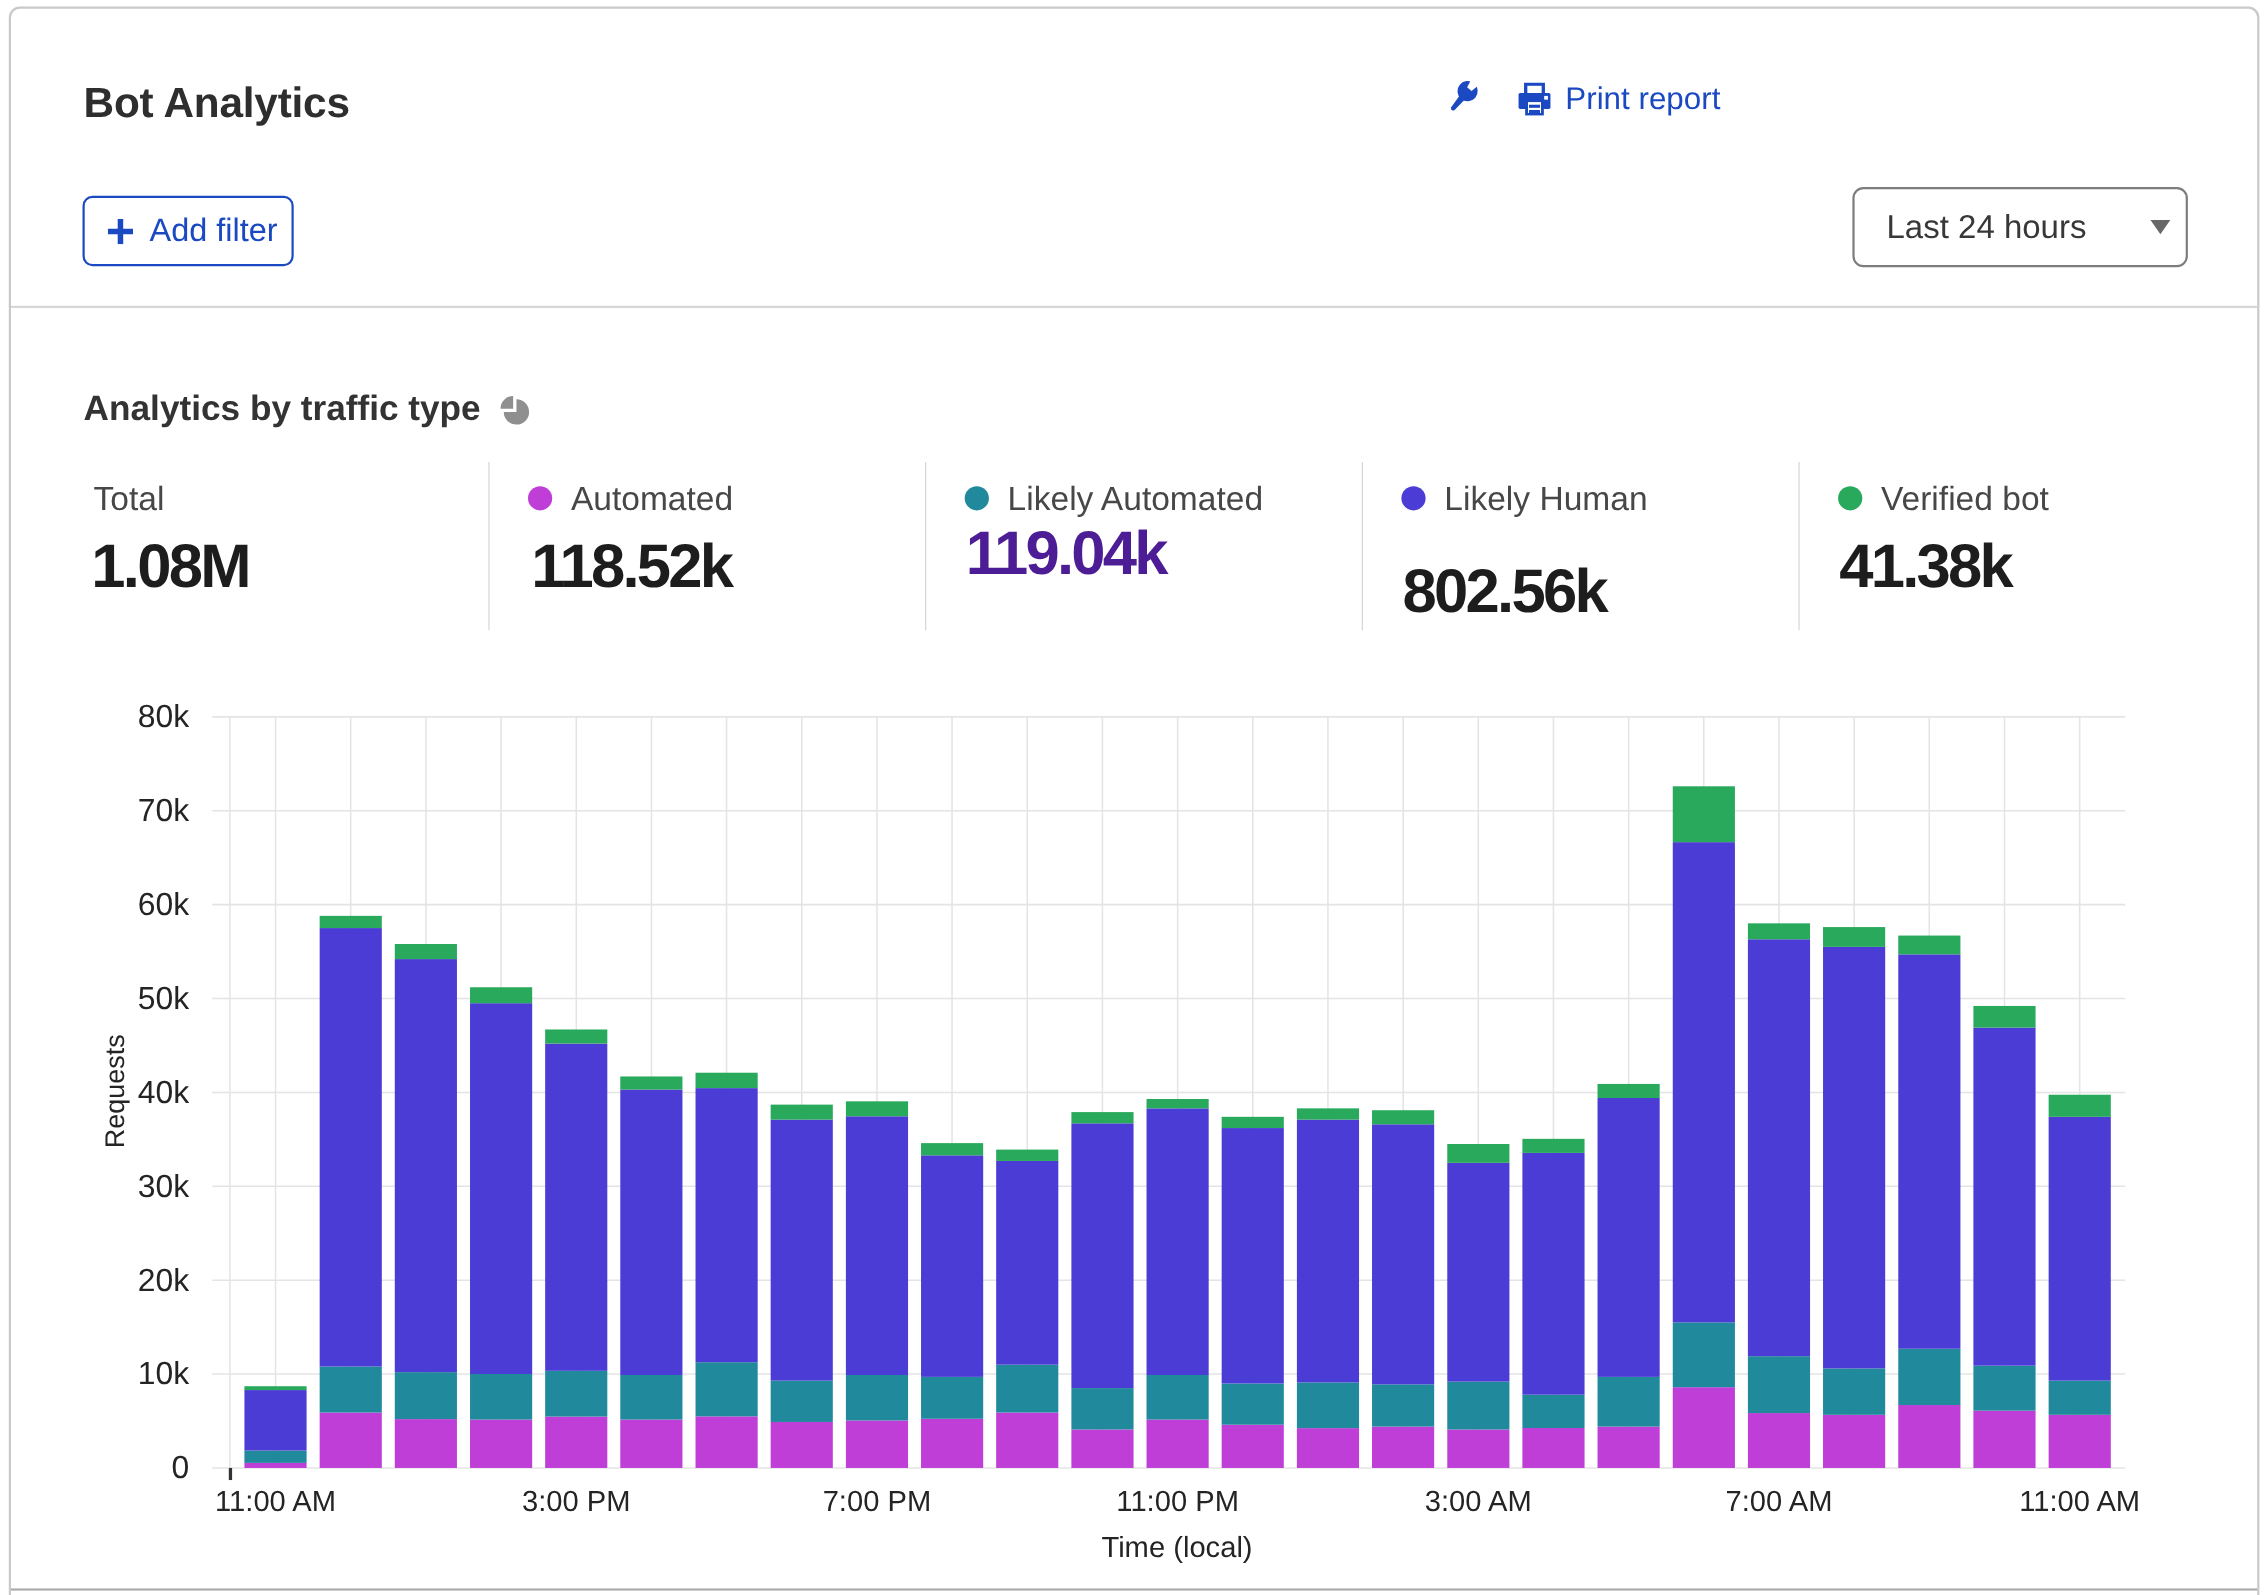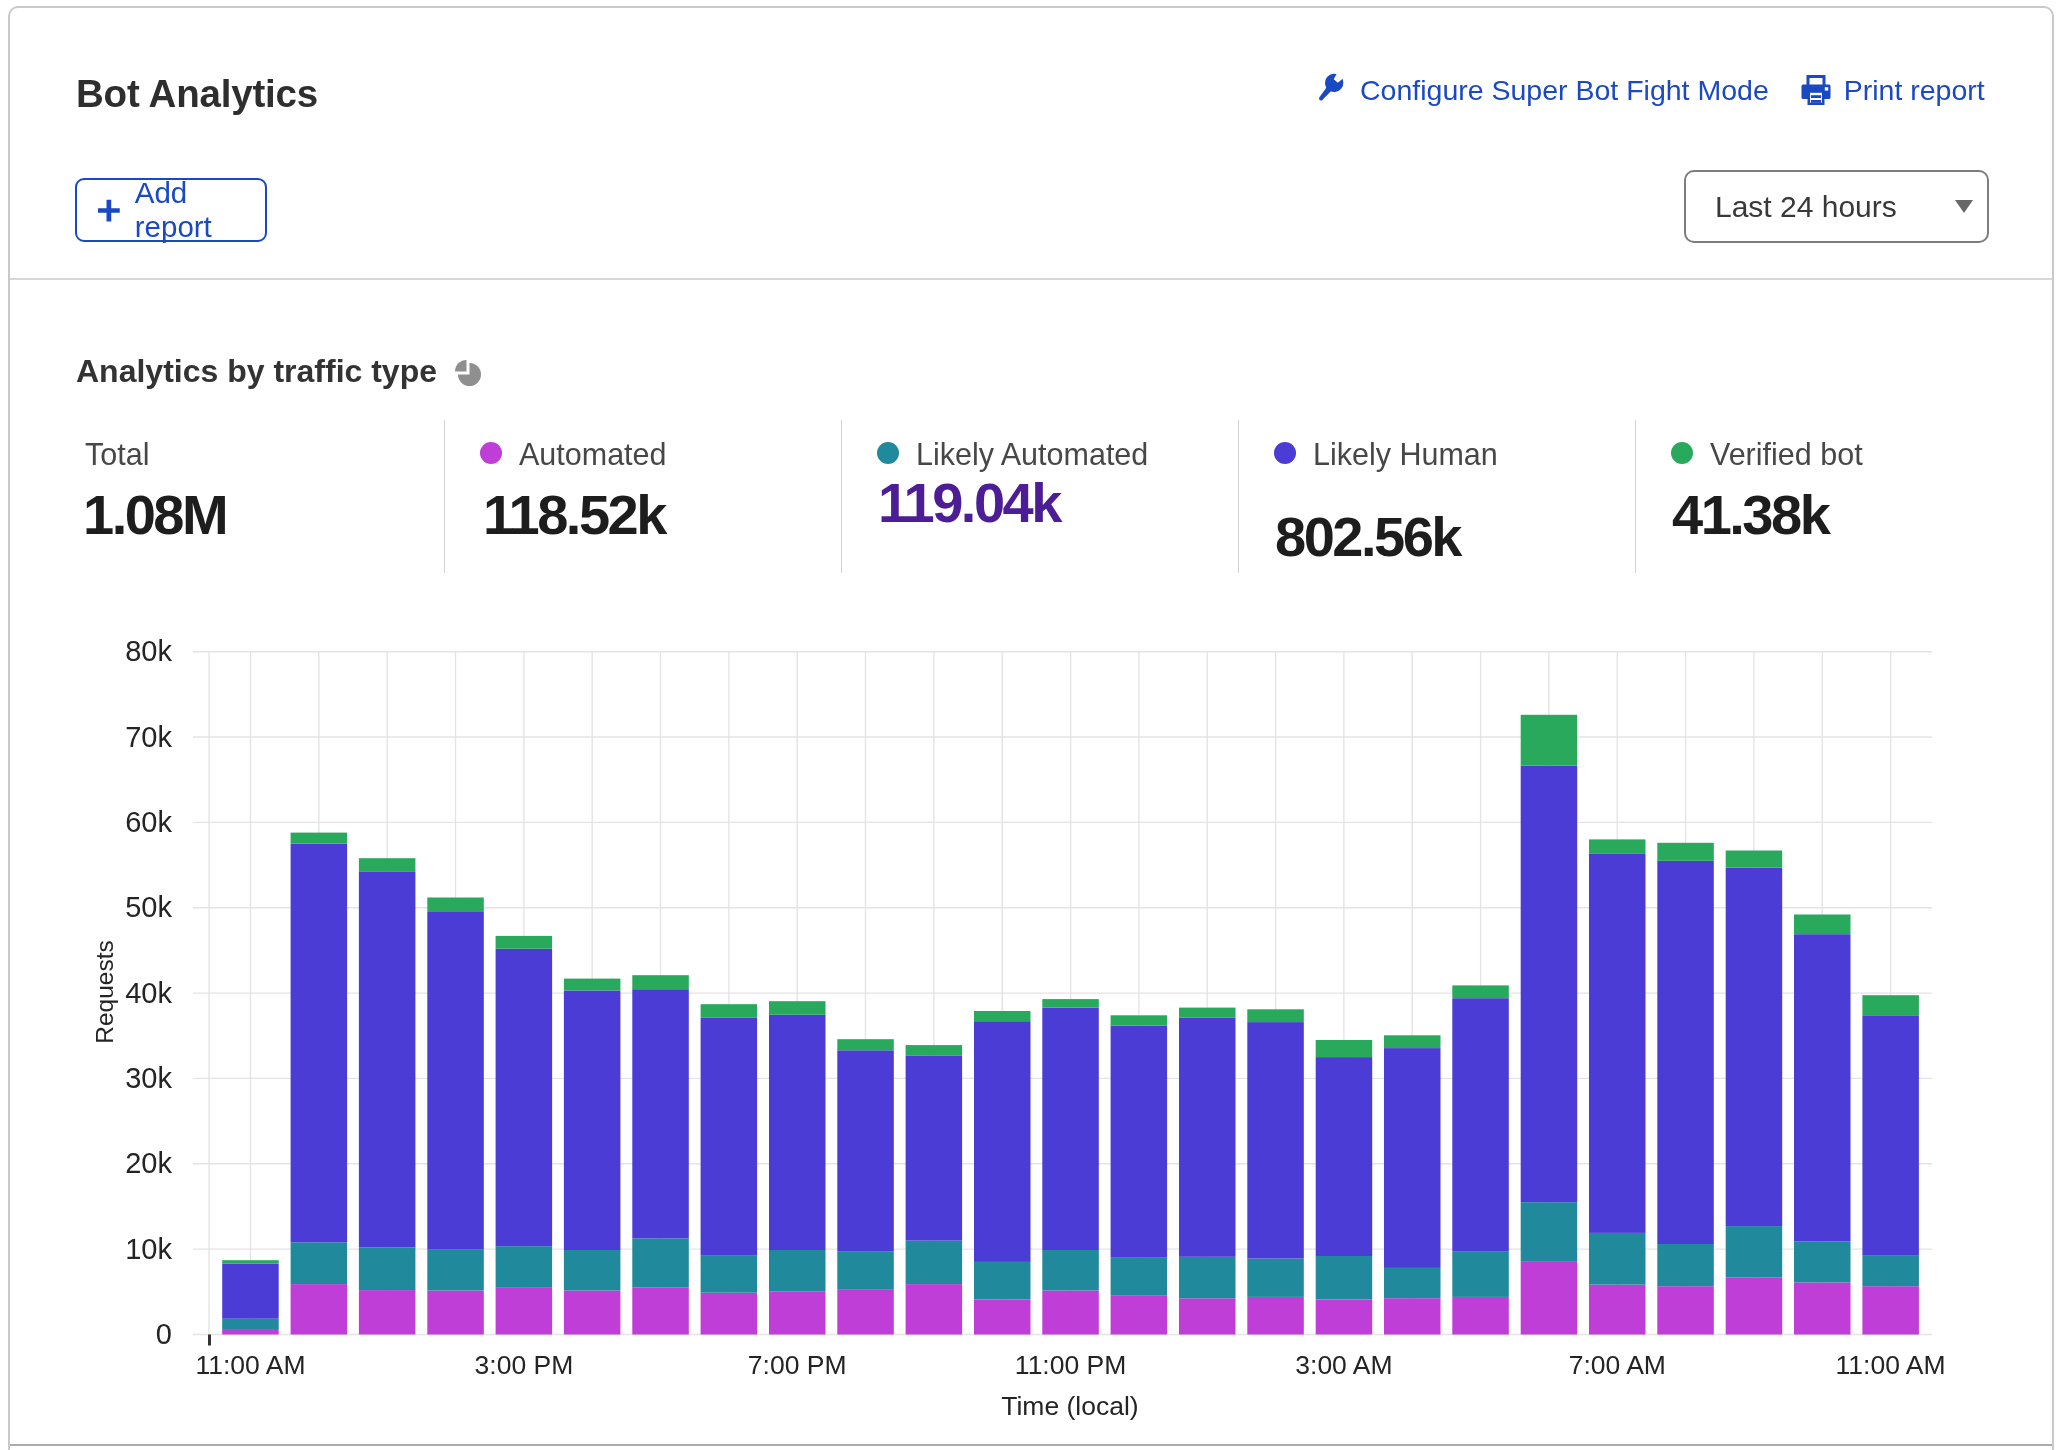--- a/index.html
+++ b/index.html
@@ -19,37 +19,36 @@
 <div class="abs" style="left:76px;top:72px;font-size:38.5px;font-weight:700;color:#2e2e2e;letter-spacing:-0.2px;">Bot Analytics</div>
 
 <div class="abs" style="left:1318px;top:69px;height:42px;display:flex;align-items:center;">
   <svg width="38" height="40" viewBox="0 0 38 40" style="margin:-2px 0 0 -8px;">
     <g transform="rotate(40 19 20)">
       <circle cx="19" cy="12" r="9.2" fill="#1b49c2"></circle>
       <polygon points="14.2,-1 23.8,-1 21.6,9.5 16.4,9.5" fill="#fff"></polygon>
       <path d="M 15.6 14 L 22.4 14 L 21 33 Q 19 35.8 17 33 Z" fill="#1b49c2"></path>
     </g>
   </svg>
-  <span style="margin-left:12px;font-size:28.5px;color:#1b49c2;">Configure Super Bot Fight Mode</span>
   <svg width="30" height="30" viewBox="0 0 30 30" style="margin-left:32px;">
     <rect x="7" y="1.5" width="16" height="10" fill="none" stroke="#1b49c2" stroke-width="3"></rect>
     <rect x="0.5" y="9.5" width="29" height="14.5" rx="1.5" fill="#1b49c2"></rect>
     <rect x="23.8" y="12.2" width="3.4" height="3.4" fill="#fff"></rect>
     <rect x="7.8" y="16.5" width="14.4" height="12.5" fill="#fff" stroke="#1b49c2" stroke-width="2.6"></rect>
     <rect x="10" y="20.2" width="10" height="2.8" fill="#1b49c2"></rect>
     <rect x="10" y="25" width="10" height="2.8" fill="#1b49c2"></rect>
   </svg>
   <span style="margin-left:13px;font-size:28.5px;color:#1b49c2;">Print report</span>
 </div>
 
 <div class="abs" style="left:75px;top:178px;width:192px;height:64px;border:2.5px solid #1b49c2;border-radius:9px;display:flex;align-items:center;">
   <svg width="23" height="23" viewBox="0 0 23 23" style="margin-left:21px;">
       <path d="M9 0 h5 v9 h9 v5 h-9 v9 h-5 v-9 h-9 v-5 h9 z" fill="#1b49c2"></path>
     </svg>
-  <span style="margin-left:15px;font-size:29.5px;color:#1b49c2;">Add report</span>
+  <span style="margin-left:15px;font-size:29.5px;color:#1b49c2;">Add filter</span>
 </div>
 
 <div class="abs" style="left:1684px;top:170px;width:305px;height:73px;border:2px solid #7d7d7d;border-radius:10px;display:flex;align-items:center;">
   <span style="margin-left:29px;font-size:30px;color:#383838;">Last 24 hours</span>
   <div style="position:absolute;right:14px;top:28px;width:0;height:0;border-left:9.5px solid transparent;border-right:9.5px solid transparent;border-top:13px solid #686868;"></div>
 </div>
 
 <div class="abs" style="left:76px;top:352.5px;font-size:32px;font-weight:700;color:#333;">Analytics by traffic type</div>
 <svg class="abs" style="left:453px;top:360px;" width="30" height="30" viewBox="0 0 30 30">
   <path d="M 16.5 14.5 L 16.5 3 A 11.5 11.5 0 1 1 5 14.5 Z" fill="#8f8f8f"></path>

